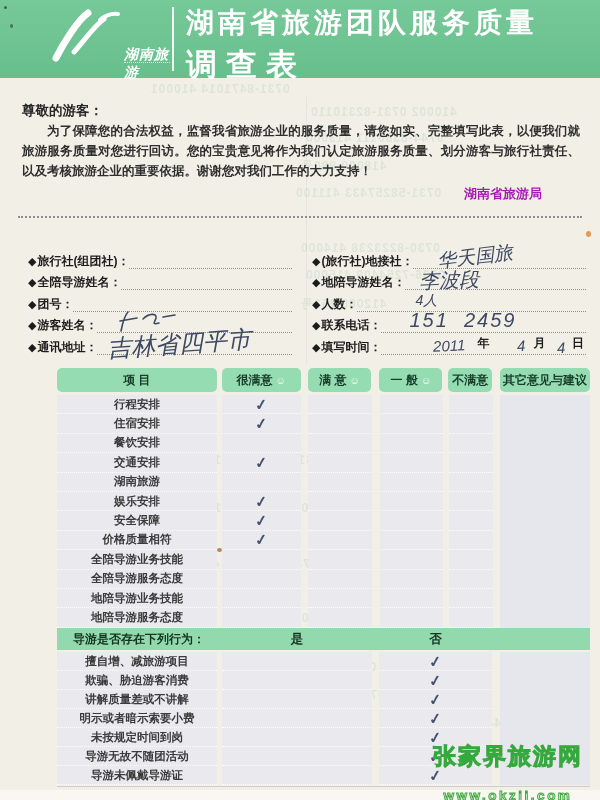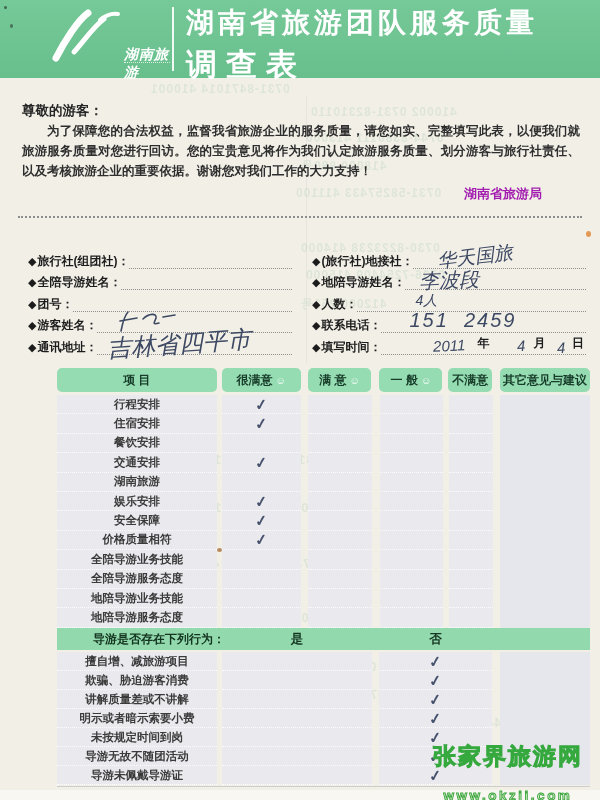--- a/index.html
+++ b/index.html
@@ -56,21 +56,21 @@
   .w-right{width:90px;margin-left:8px;}
   .smiley{margin-left:3px;font-size:10px;color:rgba(255,255,255,.9);font-weight:400;}
   .tbody{margin-top:3px;}
   .trow{display:flex;height:19.4px;}
   .tcell{background:#e9e9ee;border-bottom:1px dotted #fcfcfc;display:flex;align-items:center;justify-content:center;}
   .tcell.lbl{font-size:11.5px;color:#3a3a3a;font-weight:600;}
   .check{color:#46526d;font-size:15px;font-weight:700;transform:rotate(-8deg);line-height:1;}
   .rcol-upper{position:absolute;left:443px;top:27px;width:90px;height:233px;background:#e6e7ec;border-radius:0 0 3px 3px;}
   .rcol-lower{position:absolute;left:443px;top:284px;width:90px;height:133px;background:#e6e7ec;}
   .behavior-band{position:absolute;left:0;top:260px;width:533px;height:22px;background:#92d9ae;display:flex;align-items:center;}
-  .band-title{margin-left:36px;font-size:12px;font-weight:700;color:#14351f;}
+  .band-title{margin-left:16px;font-size:12px;font-weight:700;color:#14351f;}
   .band-yes{position:absolute;left:165px;width:150px;text-align:center;font-size:12.5px;font-weight:700;color:#14351f;}
   .band-no{position:absolute;left:322px;width:113px;text-align:center;font-size:12.5px;font-weight:700;color:#14351f;}
   .behaviors{position:absolute;left:0;top:284px;width:533px;}
   .brow{display:flex;height:19px;}
   .bseg1{width:150px;margin-left:5px;}
   .bseg2{width:113px;margin-left:7px;}
   .bottom-rule{position:absolute;left:0;top:418px;width:533px;border-top:1px solid #cdcdcd;}
 
   
   .watermark{position:absolute;right:12px;top:741px;width:160px;text-align:center;z-index:5;}

